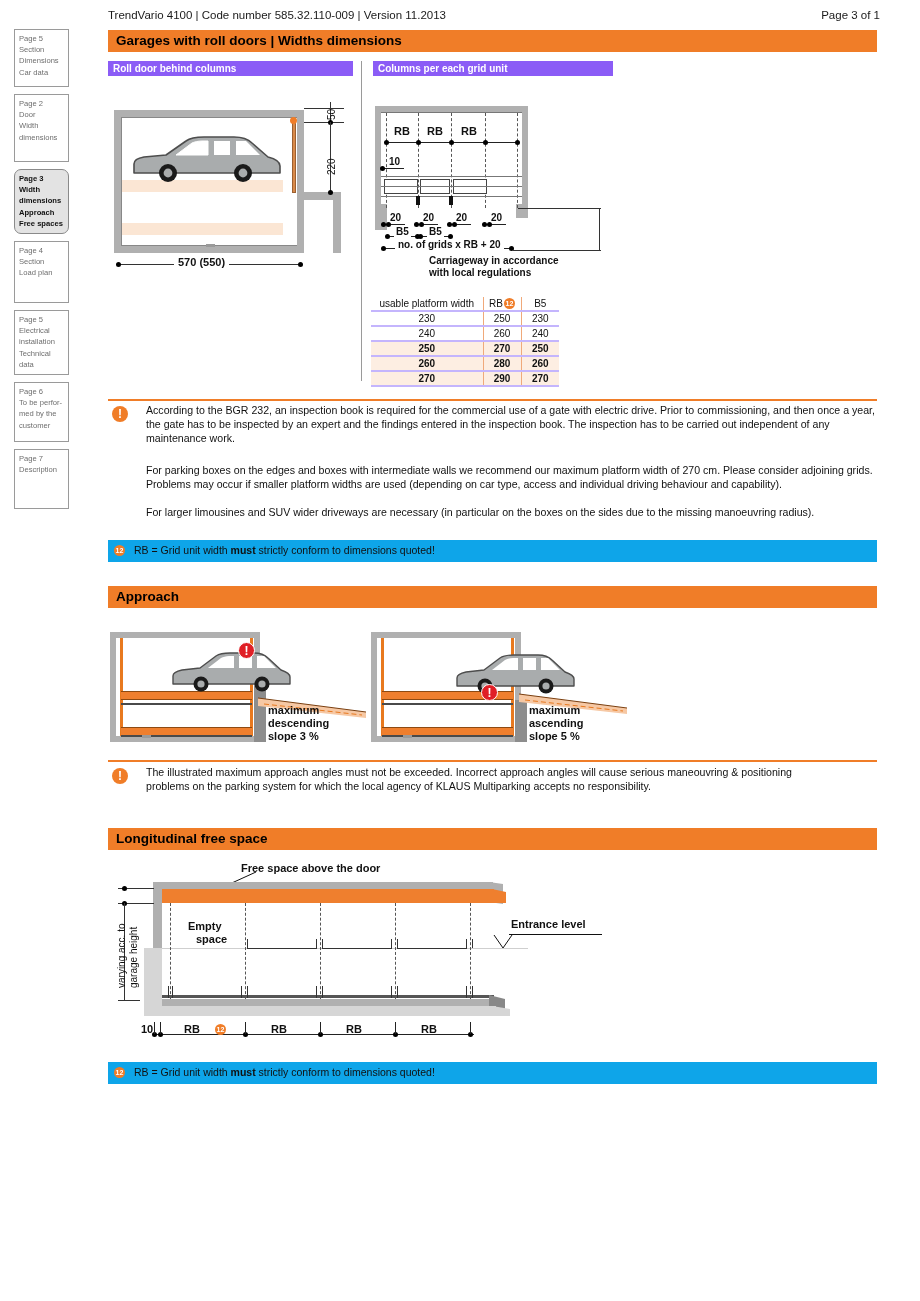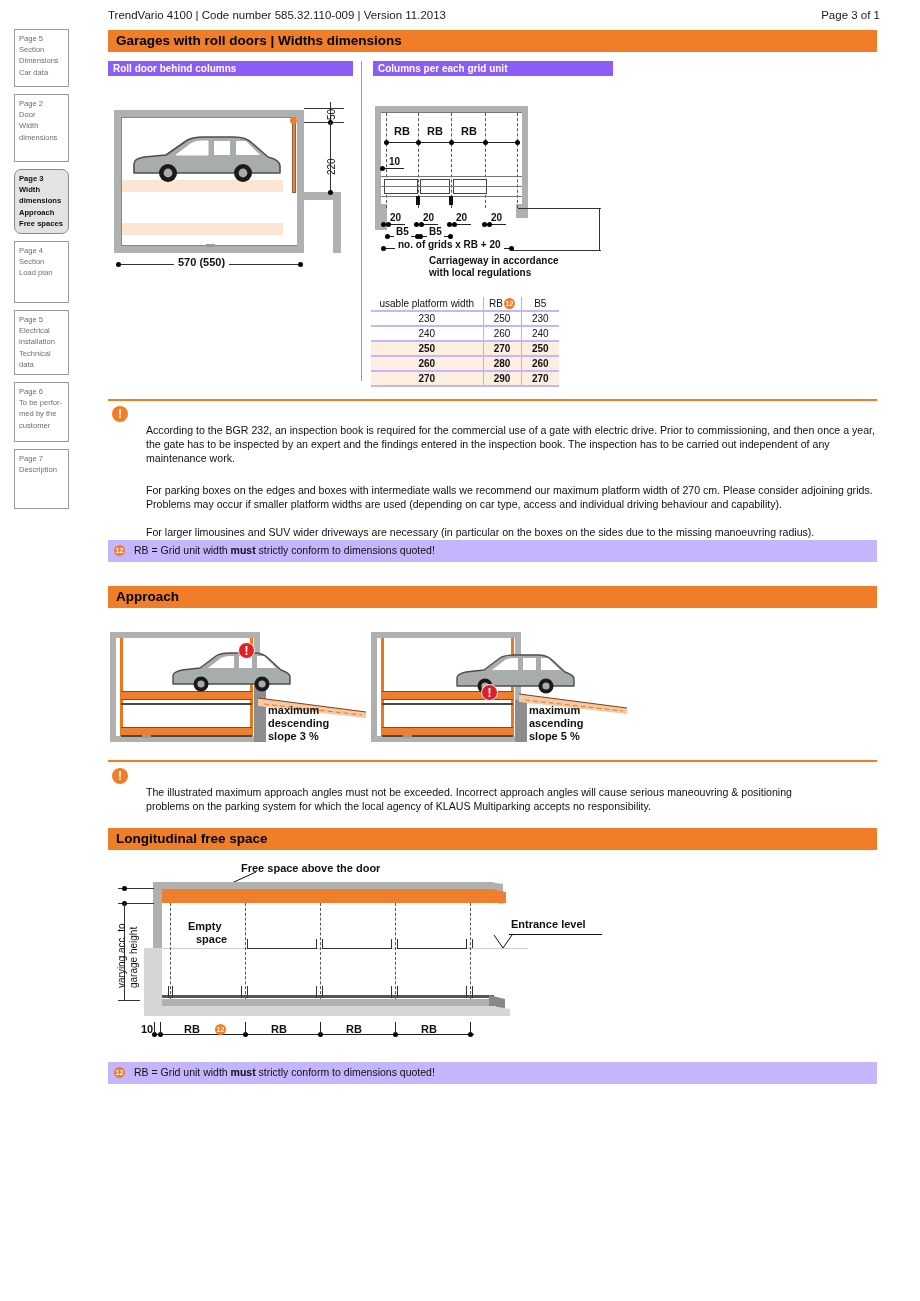--- a/index.html
+++ b/index.html
@@ -41,24 +41,24 @@
           transform:rotate(-90deg); transform-origin:0 0; }
   .peach { position:absolute; background:#fbe6d4; }
   .orangebar { position:absolute; background:#ef7f2e; }
 
   
   .note { position:absolute; }
   .note-top { position:absolute; height:2px; background:#f07d28; }
   .warn-ico { position:absolute; width:16px; height:16px; border-radius:50%;
               background:#f07d28; color:#fff; font-weight:bold; font-size:12px;
               text-align:center; line-height:16px; }
-  .note-p { position:absolute; font-size:10.6px; line-height:14px; color:#111;margin-top:20px; }
-
-  
-  .foot { position:absolute; background:#c4b5fd; height:22px; left:108px; width:769px; }
+  .note-p { position:absolute; font-size:10.6px; line-height:14px; color:#111; }
+
+  
+  .foot { position:absolute; background:#0ea5e9; height:22px; left:108px; width:769px; }
   .foot-txt { position:absolute; left:26px; top:4px; font-size:10.5px; color:#111; white-space:nowrap; }
   .badge { display:inline-block; width:11px; height:11px; border-radius:50%;
            background:#f07d28; color:#fff; font-size:7px; font-weight:bold;
            text-align:center; line-height:11px; vertical-align:1px; }
   .badge-abs { position:absolute; width:11px; height:11px; border-radius:50%;
                background:#f07d28; color:#fff; font-size:7px; font-weight:bold;
                text-align:center; line-height:11px; }
 
   
   .ptable { position:absolute; font-size:10px; color:#111; }

